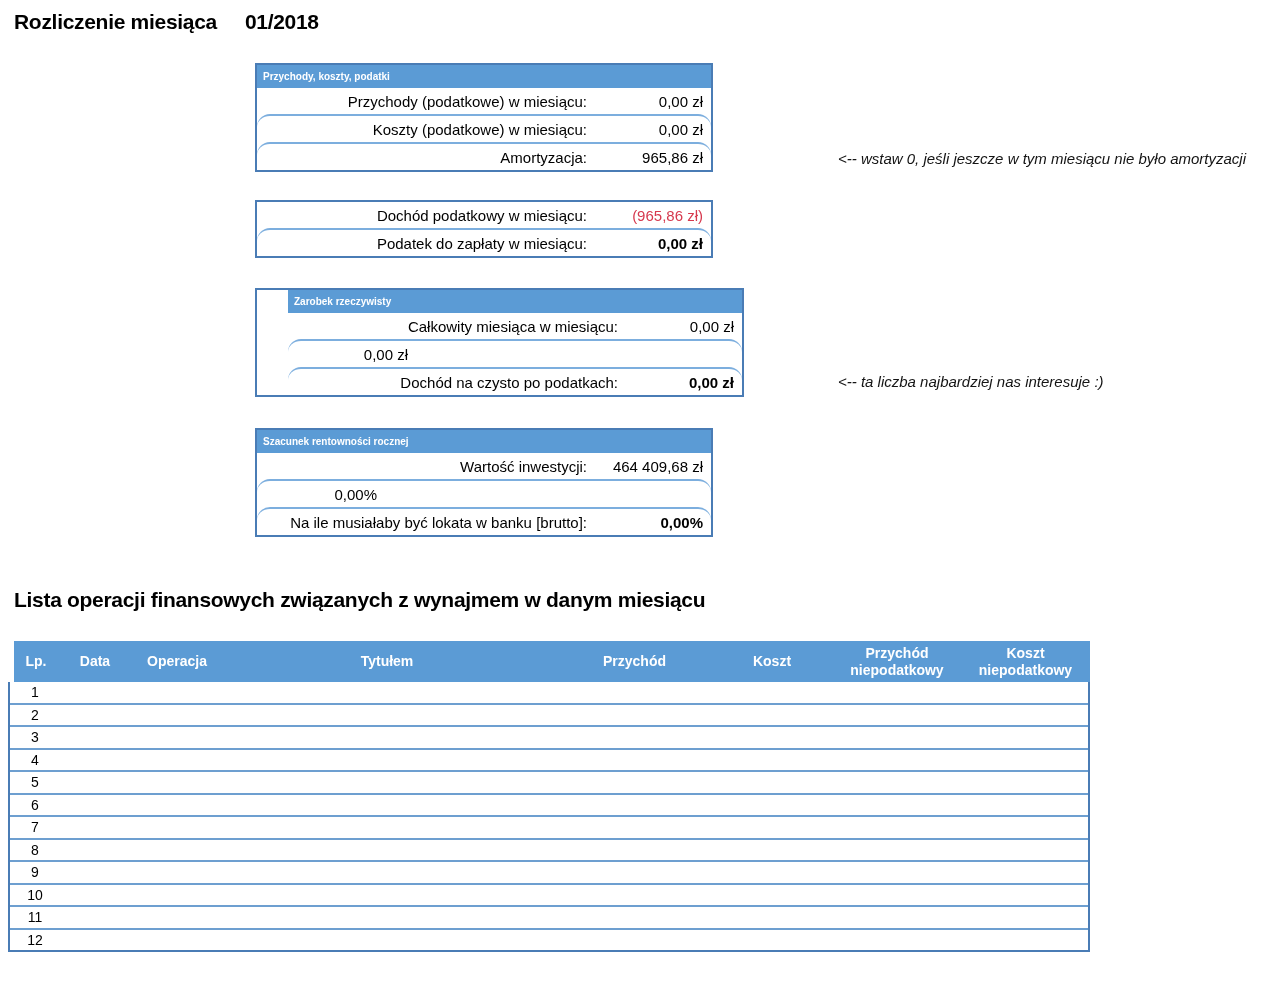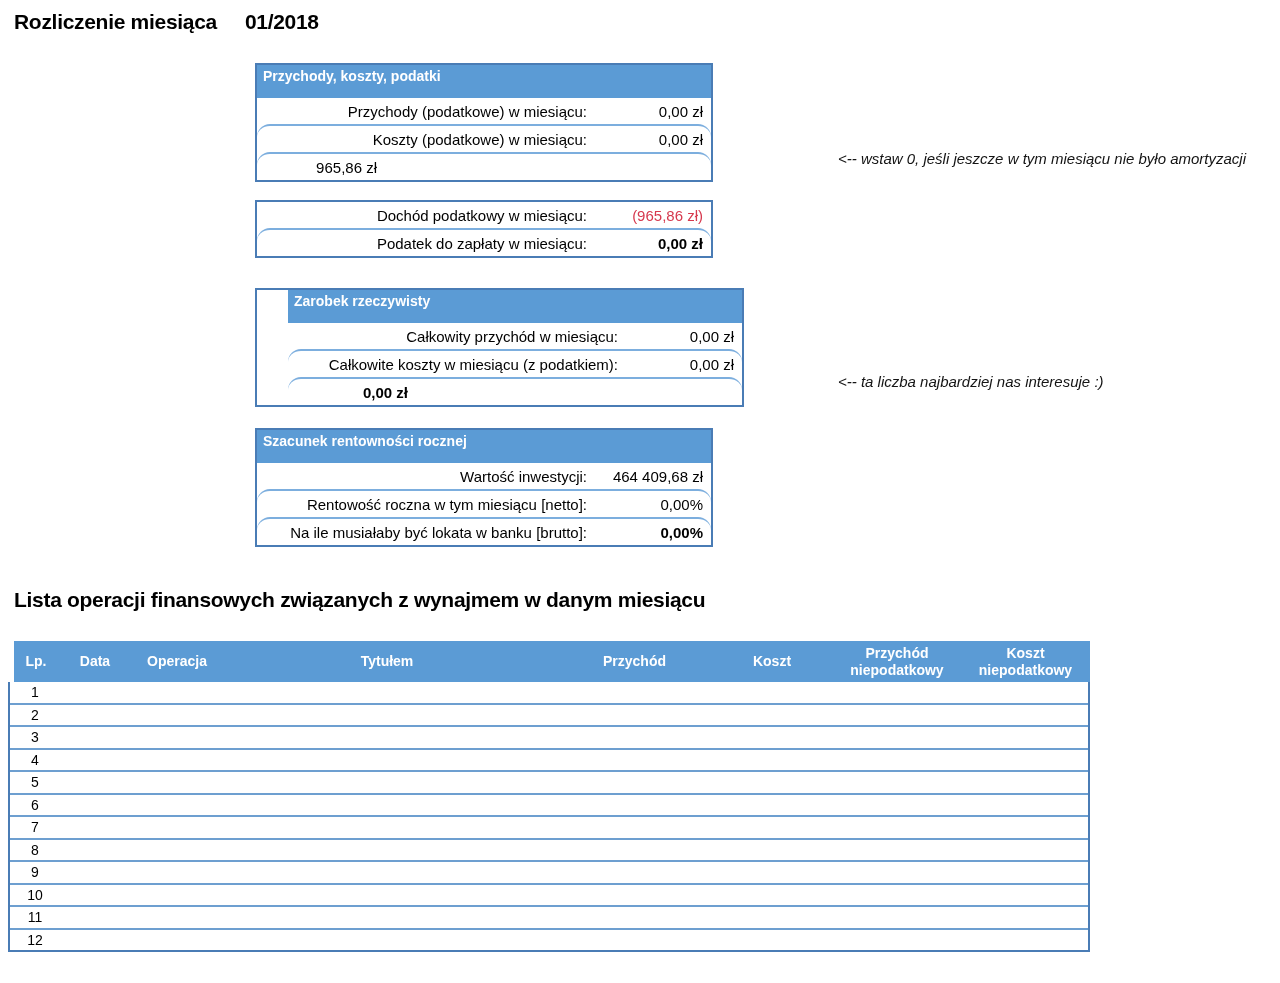--- a/index.html
+++ b/index.html
@@ -22,21 +22,21 @@
     font-size:21px; font-weight:bold; letter-spacing:-0.3px;
   }
 
   
   .sum-table {
     position:absolute; left:255px; width:454px;
     border:2px solid #4a7cb5; background:#fff;
   }
   .sum-header {
     background:#5b9bd5; color:#fff; font-weight:bold;
-    font-size:14px; padding:0 6px; height:33px; line-height:23px;
+    font-size:10px; padding:0 6px; height:23px; line-height:23px;
   }
   .sum-row {
     display:flex; align-items:center; height:26px; padding:0 8px;
     font-size:15px;
     justify-content:space-between;
   }
   .sum-row + .sum-row { border-top:2px solid #7caede;border-radius:13px; }
   .sum-header + .sum-row { border-top:none; }
   .sum-label { flex:1; text-align:right; padding-right:4px; white-space:nowrap; }
   .sum-value { width:112px; text-align:right; white-space:nowrap; }
@@ -90,58 +90,58 @@
   <div class="sum-header">Przychody, koszty, podatki</div>
   <div class="sum-row">
     <div class="sum-label">Przychody (podatkowe) w miesiącu:</div>
     <div class="sum-value">0,00 zł</div>
   </div>
   <div class="sum-row">
     <div class="sum-label">Koszty (podatkowe) w miesiącu:</div>
     <div class="sum-value">0,00 zł</div>
   </div>
   <div class="sum-row">
+    <div class="sum-label">Amortyzacja:</div>
     <div class="sum-value">965,86 zł</div>
   </div>
 </div>
 
 <div id="tbl-income" class="sum-table">
   <div class="sum-row">
     <div class="sum-label">Dochód podatkowy w miesiącu:</div>
     <div class="sum-value red">(965,86 zł)</div>
   </div>
   <div class="sum-row">
     <div class="sum-label">Podatek do zapłaty w miesiącu:</div>
     <div class="sum-value bold">0,00 zł</div>
   </div>
 </div>
 
 <div id="tbl-real" class="sum-table">
   <div class="sum-header">Zarobek rzeczywisty</div>
   <div class="sum-row">
-    <div class="sum-label">Całkowity przychód w miesiącu:</div>
-    <div class="sum-value">0,00 zł</div>
-  </div>
-  <div class="sum-row">
-    <div class="sum-label">Całkowite koszty w miesiącu (z podatkiem):</div>
-    <div class="sum-value">0,00 zł</div>
-  </div>
-  <div class="sum-row">
+    <div class="sum-label">Całkowity miesiąca w miesiącu:</div>
+    <div class="sum-value">0,00 zł</div>
+  </div>
+  <div class="sum-row">
+    <div class="sum-value">0,00 zł</div>
+  </div>
+  <div class="sum-row">
+    <div class="sum-label">Dochód na czysto po podatkach:</div>
     <div class="sum-value bold">0,00 zł</div>
   </div>
 </div>
 
 <div id="tbl-yield" class="sum-table">
   <div class="sum-header">Szacunek rentowności rocznej</div>
   <div class="sum-row">
     <div class="sum-label">Wartość inwestycji:</div>
     <div class="sum-value">464 409,68 zł</div>
   </div>
   <div class="sum-row">
-    <div class="sum-label">Rentowość roczna w tym miesiącu [netto]:</div>
     <div class="sum-value">0,00%</div>
   </div>
   <div class="sum-row">
     <div class="sum-label">Na ile musiałaby być lokata w banku [brutto]:</div>
     <div class="sum-value bold">0,00%</div>
   </div>
 </div>
 
 <div id="annotation-amort" class="annotation">&lt;-- wstaw 0, jeśli jeszcze w tym miesiącu nie było amortyzacji</div>
 <div id="annotation-net" class="annotation">&lt;-- ta liczba najbardziej nas interesuje :)</div>

